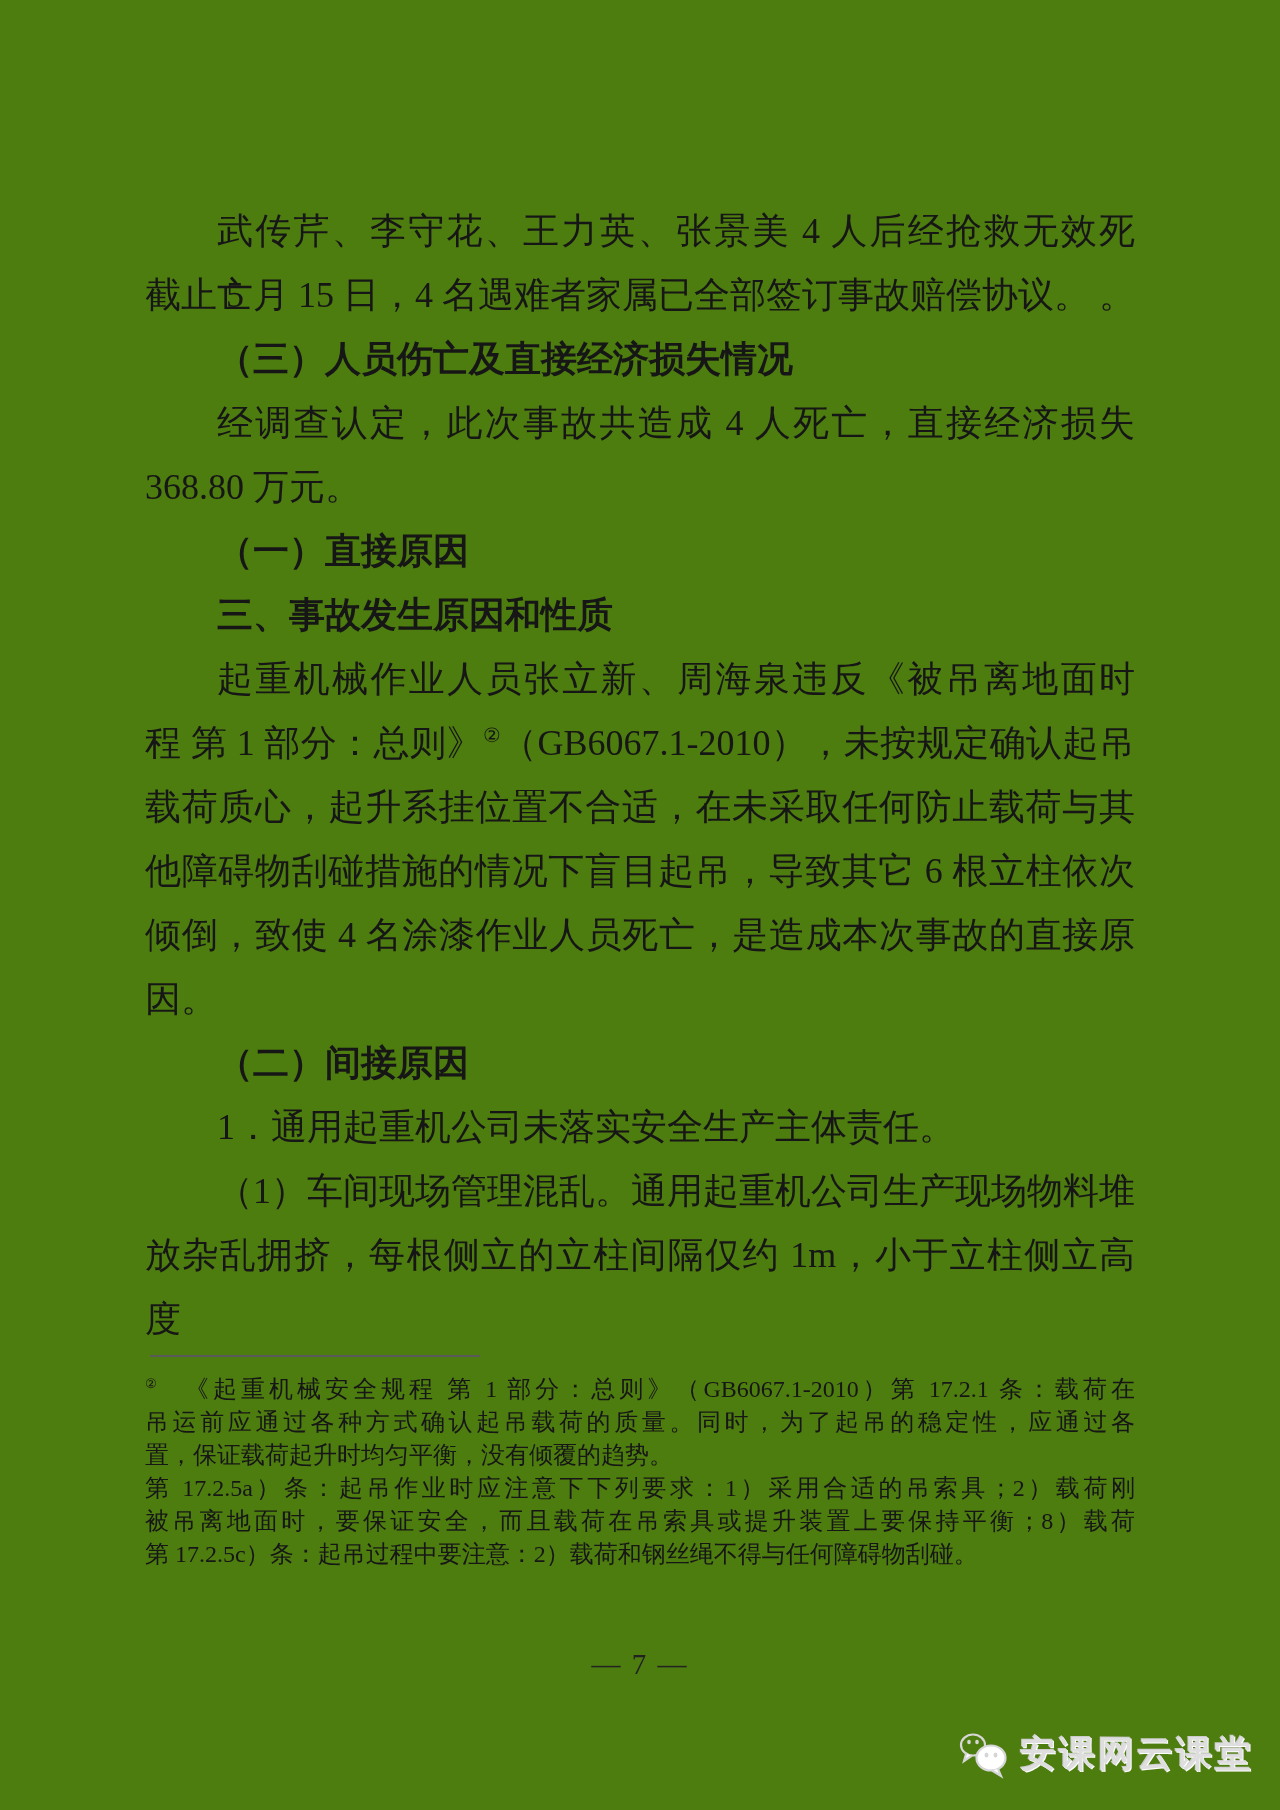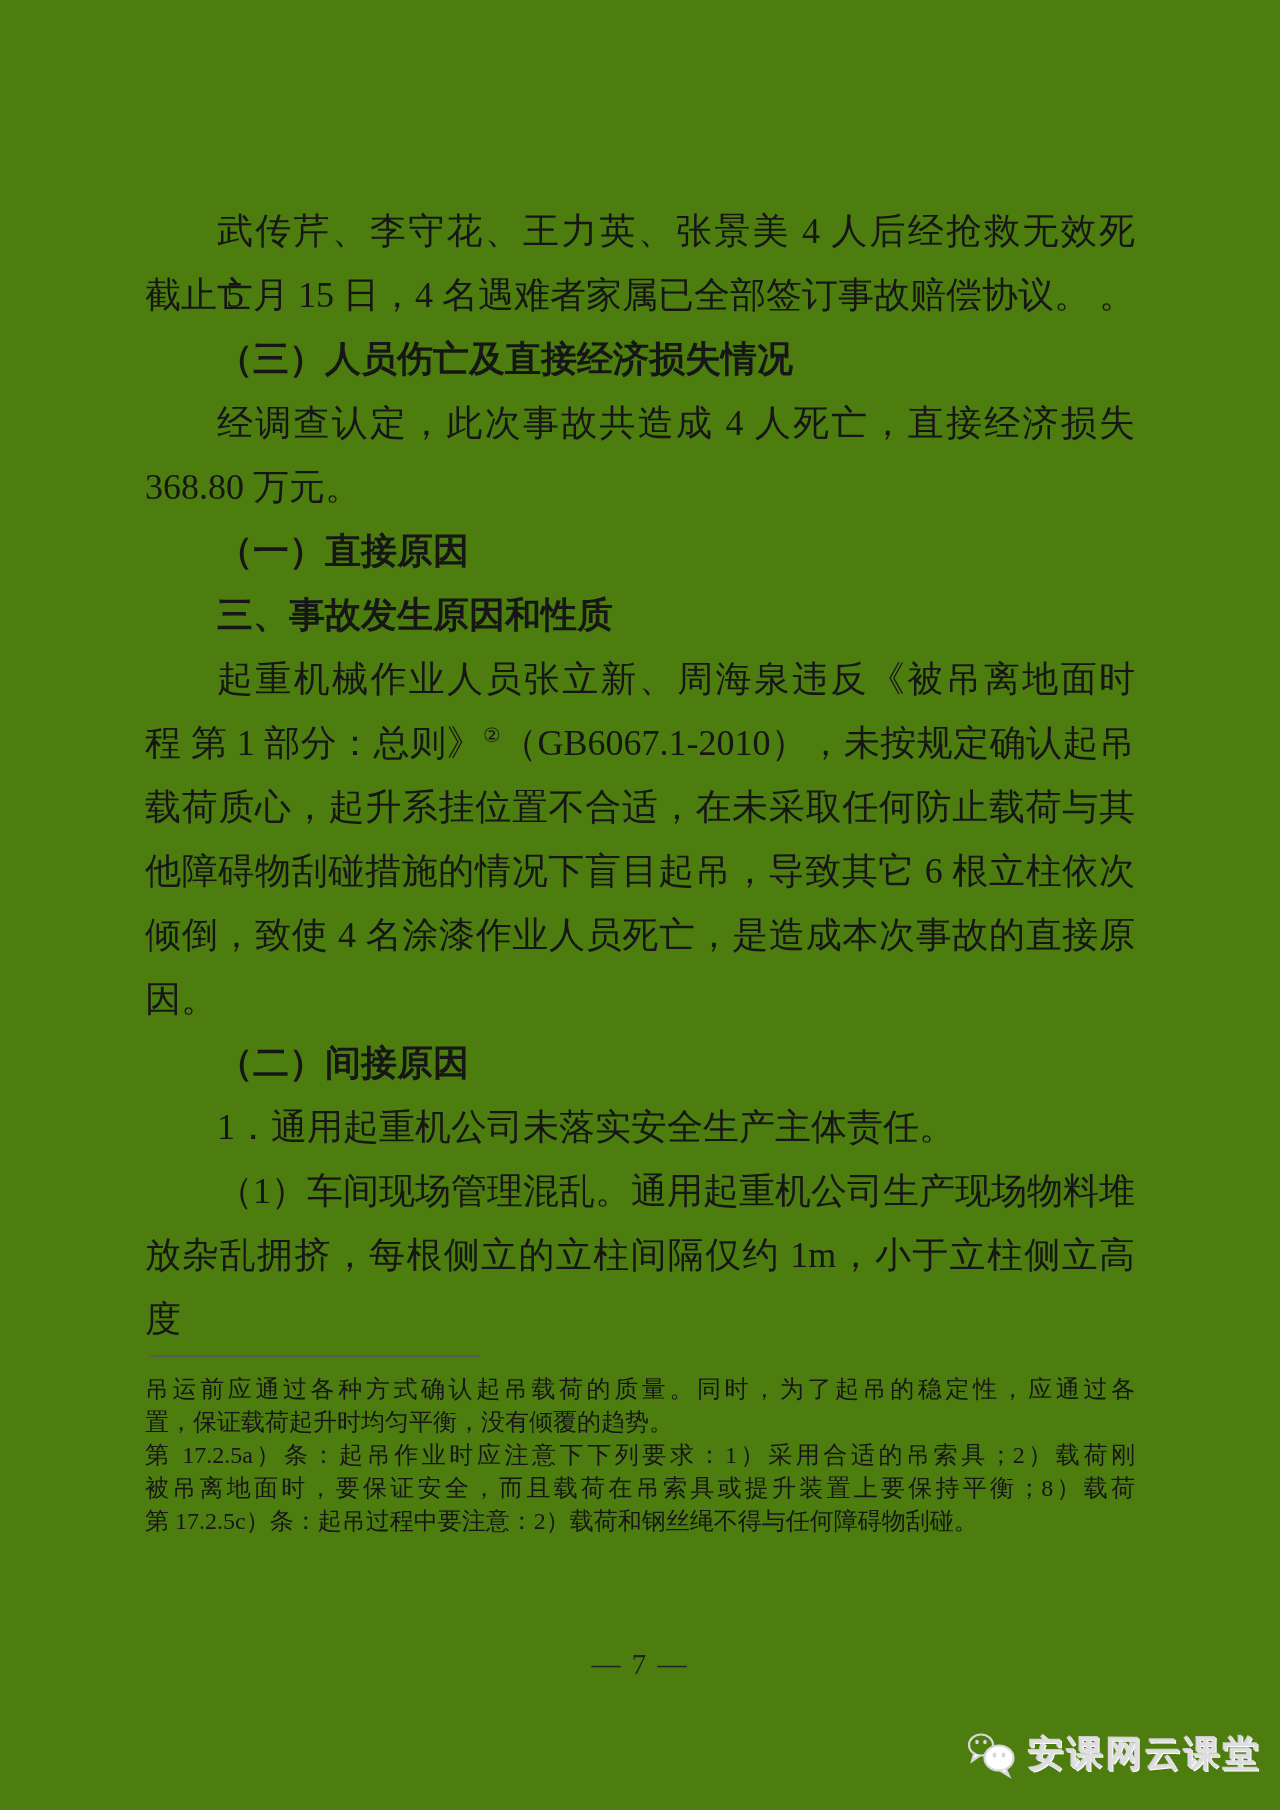--- a/index.html
+++ b/index.html
@@ -61,21 +61,21 @@
     left:0;
     top:1648px;
     width:100%;
     text-align:center;
     font-size:29px;
     letter-spacing:2px;
     color:#222222;
   }
   .watermark{
     position:absolute;
-    right:18px;
+    right:26px;
     top:1730px;
     display:flex;
     align-items:center;
     gap:8px;
     color:#d9d9d9;
   }
   .watermark-text{
     font-size:36px;
     font-weight:700;
     letter-spacing:3px;
@@ -106,20 +106,21 @@
       <div class="bline">因。</div>
       <div class="bline indent bold">（二）间接原因</div>
       <div class="bline indent">1．通用起重机公司未落实安全生产主体责任。</div>
       <div class="bline indent justify">（1）车间现场管理混乱。通用起重机公司生产现场物料堆</div>
       <div class="bline justify">放杂乱拥挤，每根侧立的立柱间隔仅约 1m，小于立柱侧立高度</div>
     </div>
 
   <div class="separator"></div>
 
   <div class="fnotes" id="footnote-lines">
+      <div class="fline justify"><sup>②</sup>《起重机械安全规程 第 1 部分：总则》（GB6067.1-2010）第 17.2.1 条：载荷在</div>
       <div class="fline justify">吊运前应通过各种方式确认起吊载荷的质量。同时，为了起吊的稳定性，应通过各</div>
       <div class="fline">置，保证载荷起升时均匀平衡，没有倾覆的趋势。</div>
       <div class="fline justify">第 17.2.5a）条：起吊作业时应注意下下列要求：1）采用合适的吊索具；2）载荷刚</div>
       <div class="fline justify">被吊离地面时，要保证安全，而且载荷在吊索具或提升装置上要保持平衡；8）载荷</div>
       <div class="fline">第 17.2.5c）条：起吊过程中要注意：2）载荷和钢丝绳不得与任何障碍物刮碰。</div>
     </div>
 
   <div class="page-number">— 7 —</div>
 
   <div class="watermark">

